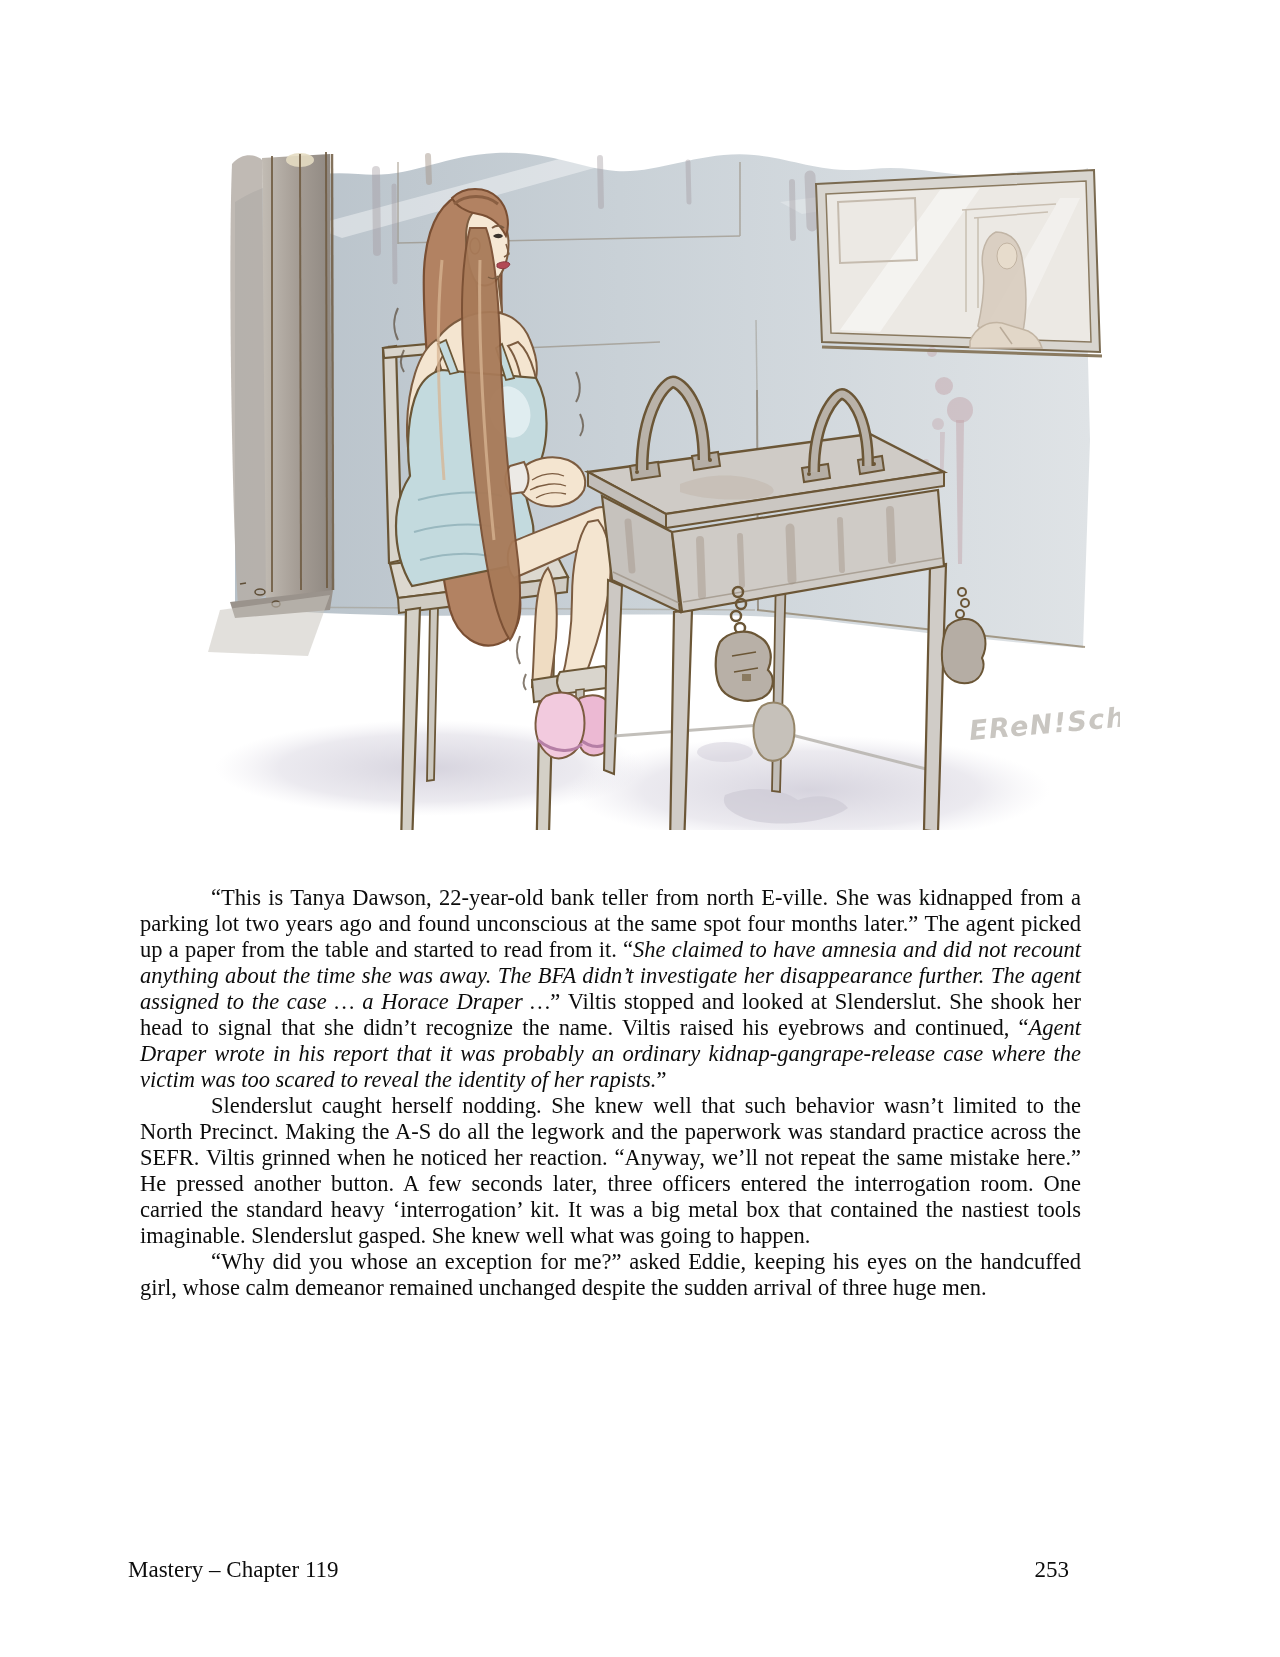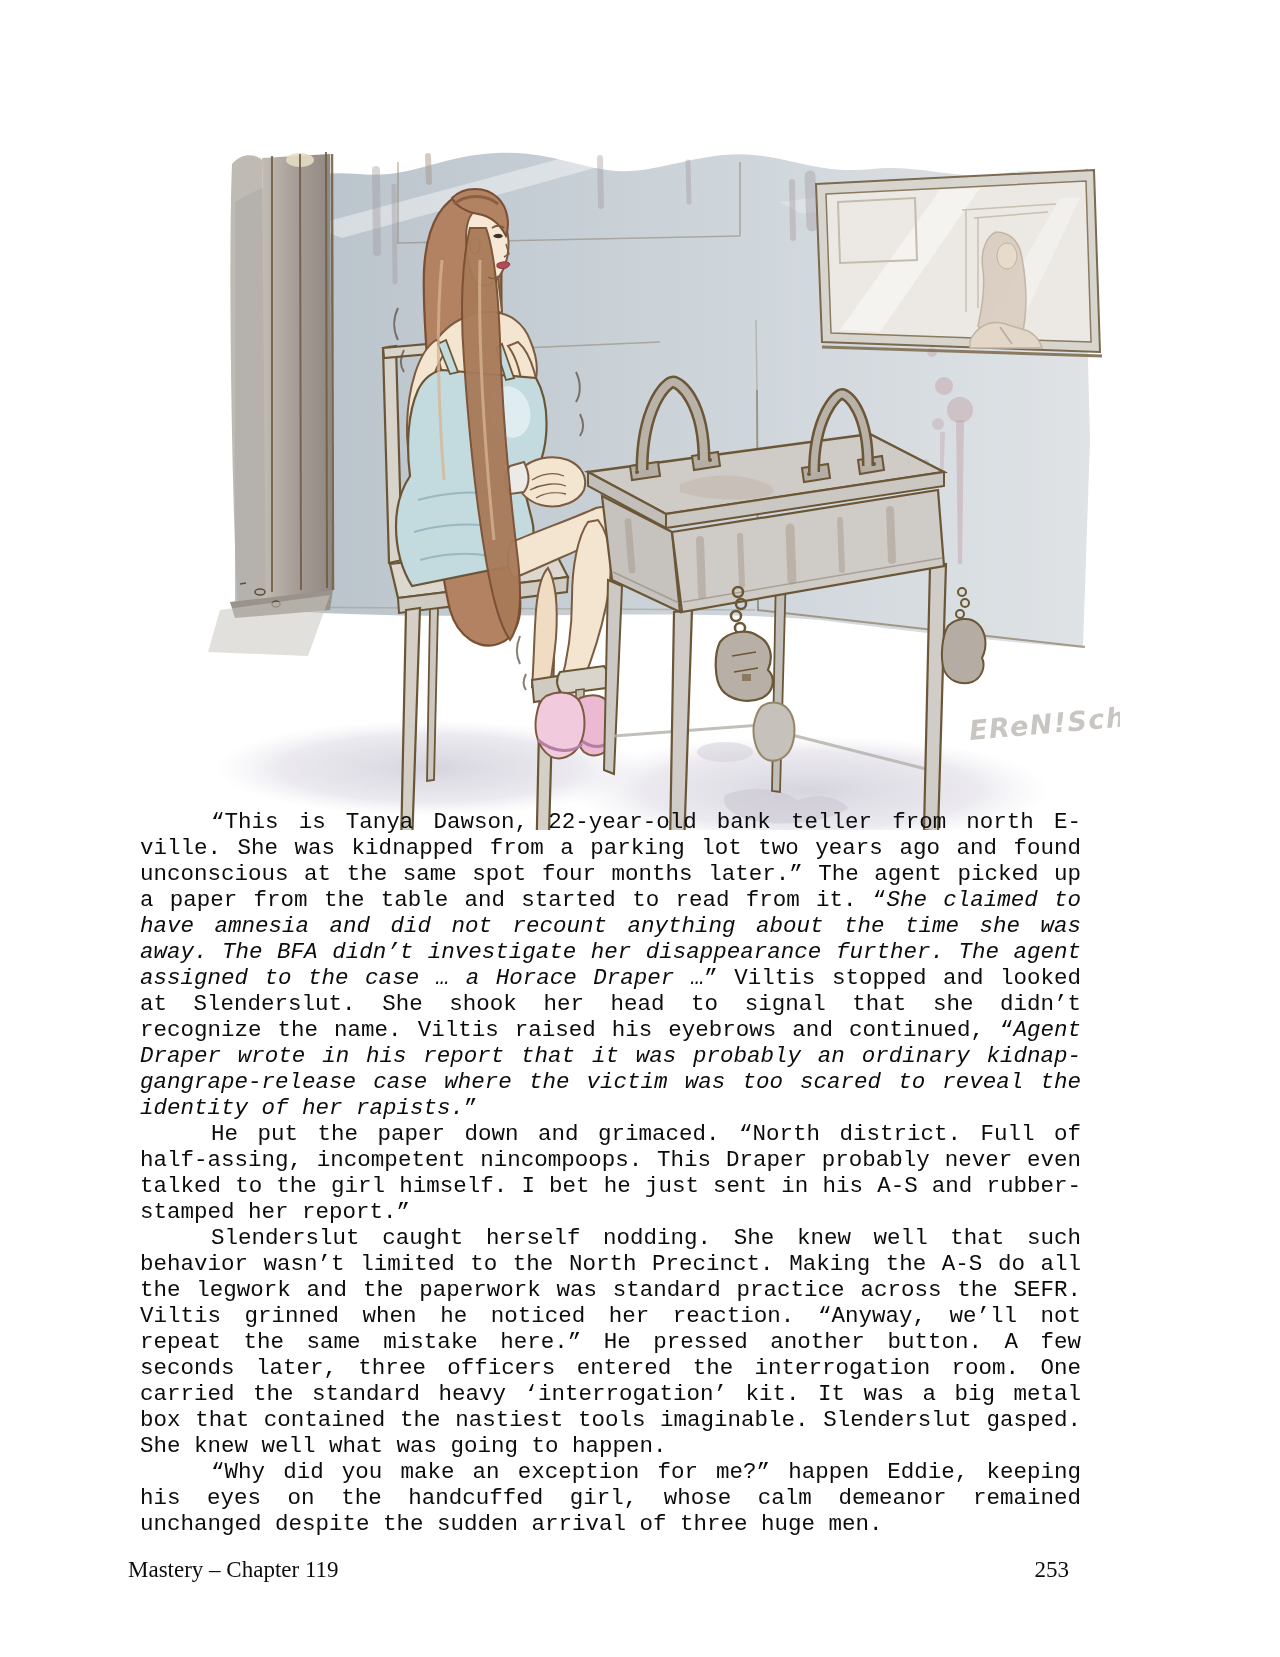--- a/index.html
+++ b/index.html
@@ -1,19 +1,19 @@
 <!DOCTYPE html>
 <html><head>
 <meta charset="utf-8">
 <style>
   html,body{margin:0;padding:0;background:#ffffff;}
   body{width:1280px;height:1657px;position:relative;font-family:"Liberation Serif",serif;color:#0c0c0c;overflow:hidden;}
   .page{position:absolute;inset:0;background:#ffffff;}
   .illustration{position:absolute;left:180px;top:140px;width:940px;height:690px;}
-  .story{position:absolute;left:140px;top:809px;width:941px;font-size:22.5px;line-height:26px;text-align:justify;font-family:Liberation Mono, monospace;}
+  .story{position:absolute;left:140px;top:885px;width:941px;font-size:22.5px;line-height:26px;text-align:justify;}
   .story p{margin:0;text-indent:71px;}
   .story .it{font-style:italic;}
   .pagefooter{position:absolute;left:128px;top:1557px;width:941px;display:flex;justify-content:space-between;font-size:23px;}
   svg text.sig{font-family:"DejaVu Sans",sans-serif;font-style:italic;font-weight:bold;letter-spacing:1.5px;}
 </style>
 </head>
 <body>
 
 <div class="page">
 
@@ -258,23 +258,22 @@
           <path d="M768,486 C776,478 790,476 798,484 C806,492 808,506 802,518 C806,526 802,538 792,542 C780,546 768,540 764,530 C760,518 762,496 768,486 Z" fill="#b5ada4" stroke="#6b5636" stroke-width="2"></path>
         </g>
       </g>
 
       <text class="sig" x="790" y="600" transform="rotate(-5 790 600)" font-size="27" fill="#c9c6c1">EReN!Sch.</text>
     </svg>
   </div>
 
   <div class="story">
       <p><span>“This is Tanya Dawson, 22-year-old bank teller from north E-ville. She was kidnapped from a parking lot two years ago and found unconscious at the same spot four months later.” The agent picked up a paper from the table and started to read from it. “</span><span class="it">She claimed to have amnesia and did not recount anything about the time she was away. The BFA didn’t investigate her disappearance further. The agent assigned to the case … a Horace Draper …</span><span>” Viltis stopped and looked at Slenderslut. She shook her head to signal that she didn’t recognize the name. Viltis raised his eyebrows and continued, “</span><span class="it">Agent Draper wrote in his report that it was probably an ordinary kidnap-gangrape-release case where the victim was too scared to reveal the identity of her rapists.</span><span>”</span></p>
-      <p><span>He put the paper down and grimaced. “North district. Full of half-assing, incompetent nincompoops. This Draper probably never even talked to the girl himself. I bet he just sent in his A-S and rubber-stamped her report.”</span></p>
       <p><span>Slenderslut caught herself nodding. She knew well that such behavior wasn’t limited to the North Precinct. Making the A-S do all the legwork and the paperwork was standard practice across the SEFR. Viltis grinned when he noticed her reaction. “Anyway, we’ll not repeat the same mistake here.” He pressed another button. A few seconds later, three officers entered the interrogation room. One carried the standard heavy ‘interrogation’ kit. It was a big metal box that contained the nastiest tools imaginable. Slenderslut gasped. She knew well what was going to happen.</span></p>
-      <p><span>“Why did you make an exception for me?” happen Eddie, keeping his eyes on the handcuffed girl, whose calm demeanor remained unchanged despite the sudden arrival of three huge men.</span></p>
+      <p><span>“Why did you whose an exception for me?” asked Eddie, keeping his eyes on the handcuffed girl, whose calm demeanor remained unchanged despite the sudden arrival of three huge men.</span></p>
     </div>
 
   <div class="pagefooter">
     <span>Mastery – Chapter 119</span>
     <span>253</span>
   </div>
 
 </div>
 
 </body></html>

